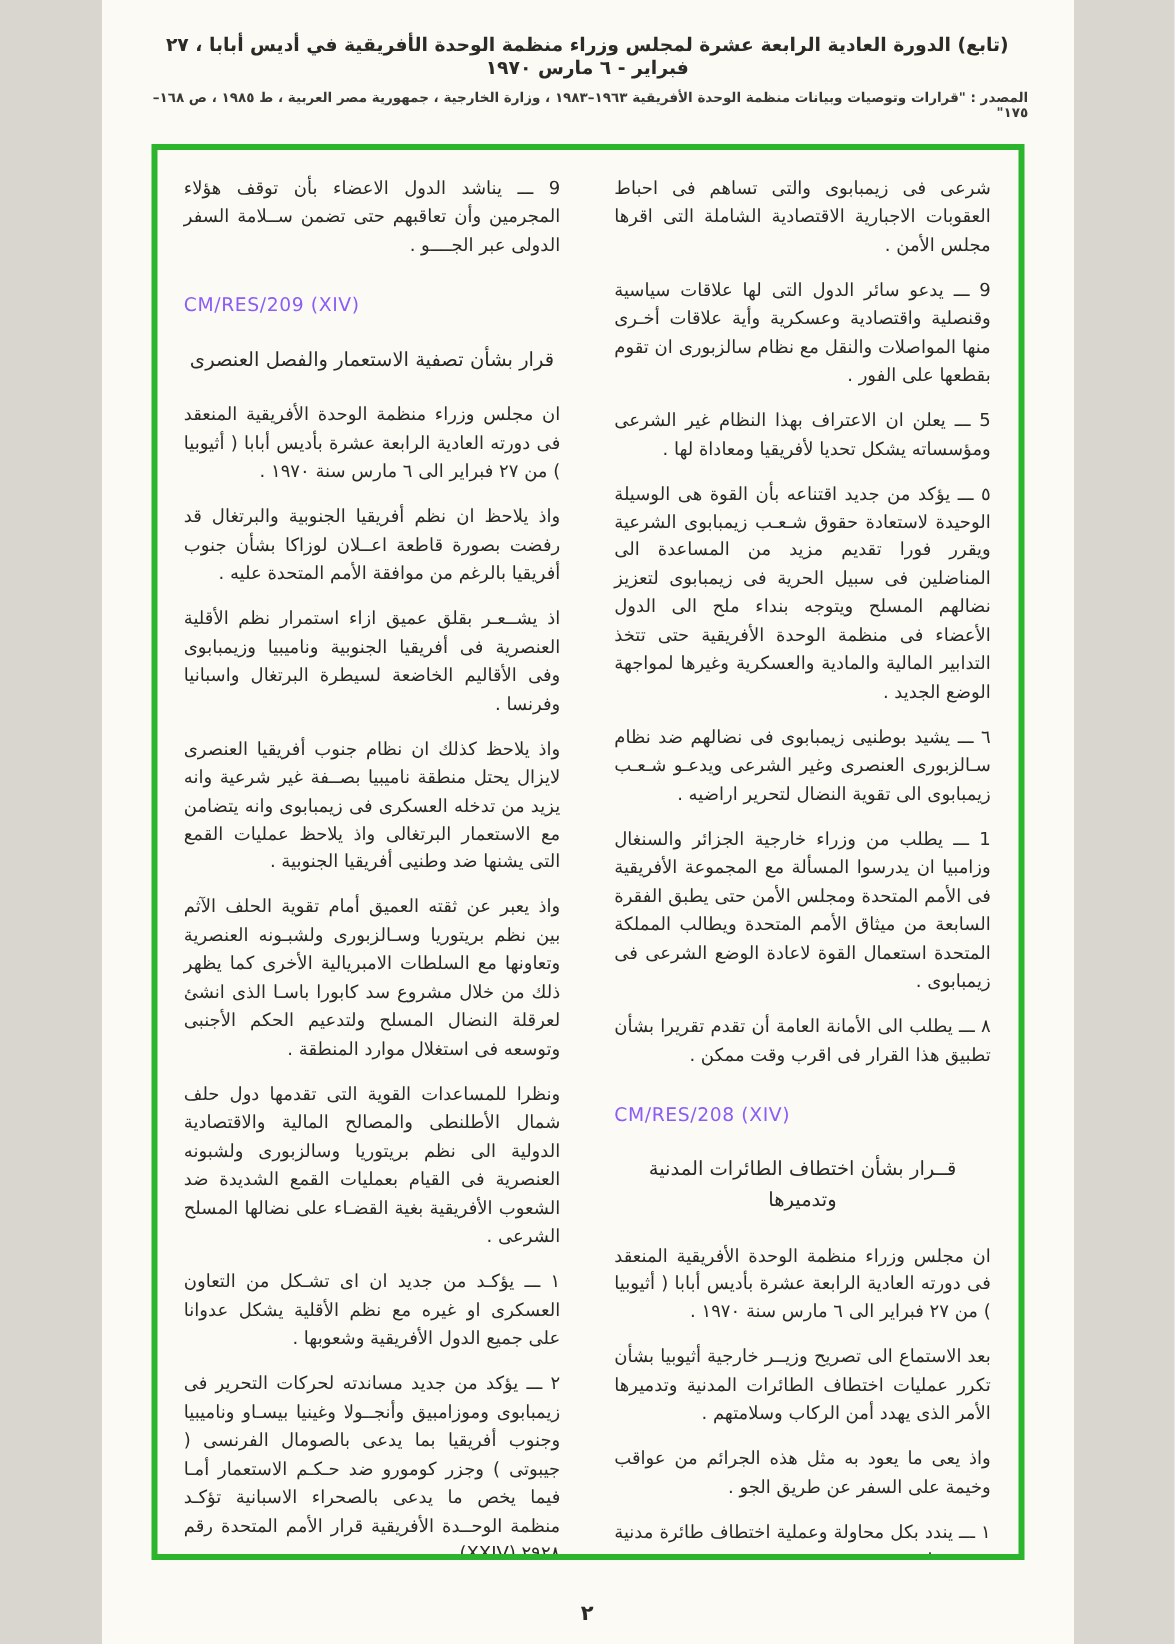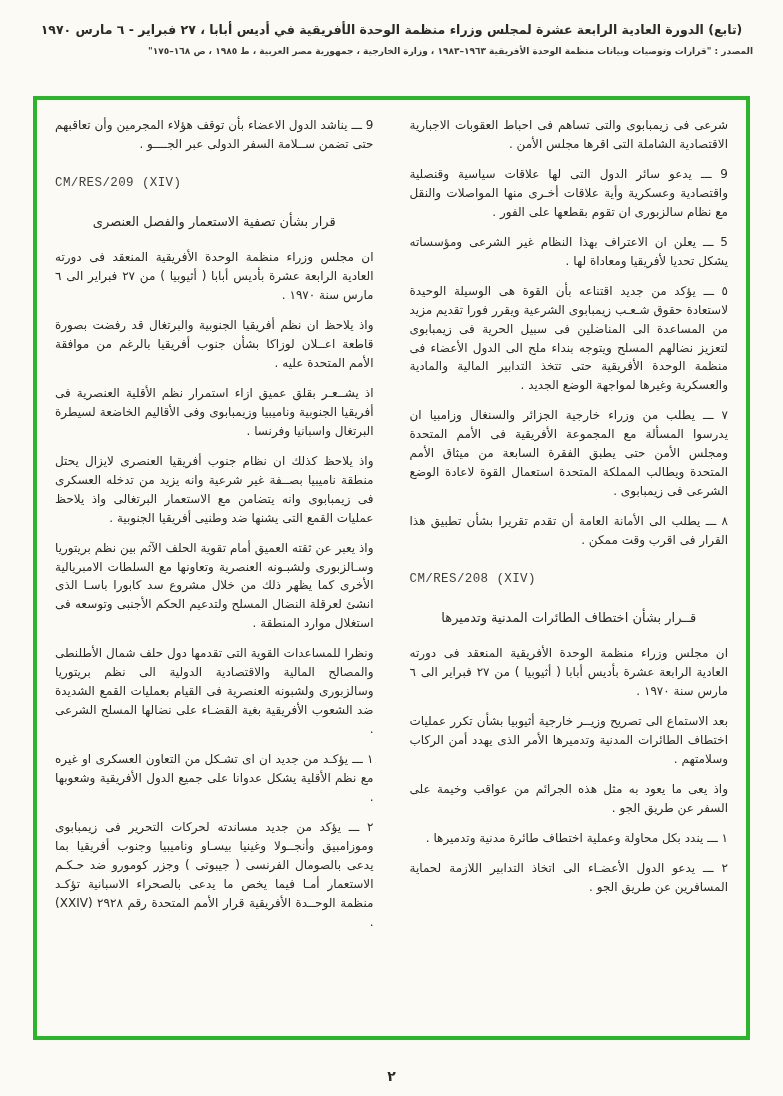--- a/index.html
+++ b/index.html
@@ -2,21 +2,21 @@
 <html lang="ar" style="--accent: #2db42d;"><head>
 <meta charset="utf-8">
 <style>
   html, body { margin: 0; padding: 0; }
   body {
     background: #d9d6cf;
     font-family: "DejaVu Sans", sans-serif;
   }
   .page {
     position: relative;
-    width: 783px;
+    width: 648px;
     height: 1096px;
     margin: 0 auto;
     background: #fbfaf5;
     color: #2b2a27;
     overflow: hidden;
     box-sizing: border-box;
   }
   .header {
     position: absolute;
     top: 22px;
@@ -72,22 +72,21 @@
     font-weight: normal;
     font-size: 13px;
     margin: 10px 0 16px 0;
   }
   .block.ref {
     direction: ltr;
     text-align: left;
     font-size: 12.5px;
     letter-spacing: 0.4px;
     margin: 20px 0 18px 0;
-    color: #404040;
-    font-family: Liberation Mono, monospace;
+    color: #8b5cf6;
   }
   .page-number {
     position: absolute;
     bottom: 12px;
     left: 0;
     right: 0;
     text-align: center;
     font-weight: bold;
     font-size: 14px;
   }
@@ -101,21 +100,22 @@
     <div class="source-line">المصدر : "قرارات وتوصيات وبيانات منظمة الوحدة الأفريقية ١٩٦٣–١٩٨٣ ، وزارة الخارجية ، جمهورية مصر العربية ، ط ١٩٨٥ ، ص ١٦٨–١٧٥"</div>
   </div>
 
   <div class="green-box">
     <div class="columns">
       <div class="column">
           <div class="block body">شرعى فى زيمبابوى والتى تساهم فى احباط العقوبات الاجبارية الاقتصادية الشاملة التى اقرها مجلس الأمن .</div>
           <div class="block body">9 ـــ يدعو سائر الدول التى لها علاقات سياسية وقنصلية واقتصادية وعسكرية وأية علاقات أخـرى منها المواصلات والنقل مع نظام سالزبورى ان تقوم بقطعها على الفور .</div>
           <div class="block body">5 ـــ يعلن ان الاعتراف بهذا النظام غير الشرعى ومؤسساته يشكل تحديا لأفريقيا ومعاداة لها .</div>
           <div class="block body">٥ ـــ يؤكد من جديد اقتناعه بأن القوة هى الوسيلة الوحيدة لاستعادة حقوق شـعـب زيمبابوى الشرعية ويقرر فورا تقديم مزيد من المساعدة الى المناضلين فى سبيل الحرية فى زيمبابوى لتعزيز نضالهم المسلح ويتوجه بنداء ملح الى الدول الأعضاء فى منظمة الوحدة الأفريقية حتى تتخذ التدابير المالية والمادية والعسكرية وغيرها لمواجهة الوضع الجديد .</div>
-          <div class="block body">٧ ـــ يطلب من وزراء خارجية الجزائر والسنغال وزامبيا ان يدرسوا المسألة مع المجموعة الأفريقية فى الأمم المتحدة ومجلس الأمن حتى يطبق الفقرة السابعة من ميثاق الأمم المتحدة ويطالب المملكة المتحدة استعمال القوة لاعادة الوضع الشرعى فى زيمبابوى .</div>
+          <div class="block body">٦ ـــ يشيد بوطنيى زيمبابوى فى نضالهم ضد نظام سـالزبورى العنصرى وغير الشرعى ويدعـو شـعـب زيمبابوى الى تقوية النضال لتحرير اراضيه .</div>
+          <div class="block body">1 ـــ يطلب من وزراء خارجية الجزائر والسنغال وزامبيا ان يدرسوا المسألة مع المجموعة الأفريقية فى الأمم المتحدة ومجلس الأمن حتى يطبق الفقرة السابعة من ميثاق الأمم المتحدة ويطالب المملكة المتحدة استعمال القوة لاعادة الوضع الشرعى فى زيمبابوى .</div>
           <div class="block body">٨ ـــ يطلب الى الأمانة العامة أن تقدم تقريرا بشأن تطبيق هذا القرار فى اقرب وقت ممكن .</div>
           <div class="block ref" dir="ltr">CM/RES/208 (XIV)</div>
           <div class="block heading">قــرار بشأن اختطاف الطائرات المدنية وتدميرها</div>
           <div class="block body">ان مجلس وزراء منظمة الوحدة الأفريقية المنعقد فى دورته العادية الرابعة عشرة بأديس أبابا ( أثيوبيا ) من ٢٧ فبراير الى ٦ مارس سنة ١٩٧٠ .</div>
           <div class="block body">بعد الاستماع الى تصريح وزيــر خارجية أثيوبيا بشأن تكرر عمليات اختطاف الطائرات المدنية وتدميرها الأمر الذى يهدد أمن الركاب وسلامتهم .</div>
           <div class="block body">واذ يعى ما يعود به مثل هذه الجرائم من عواقب وخيمة على السفر عن طريق الجو .</div>
           <div class="block body">١ ـــ يندد بكل محاولة وعملية اختطاف طائرة مدنية وتدميرها .</div>
           <div class="block body">٢ ـــ يدعو الدول الأعضـاء الى اتخاذ التدابير اللازمة لحماية المسافرين عن طريق الجو .</div>
         </div>
       <div class="column">

